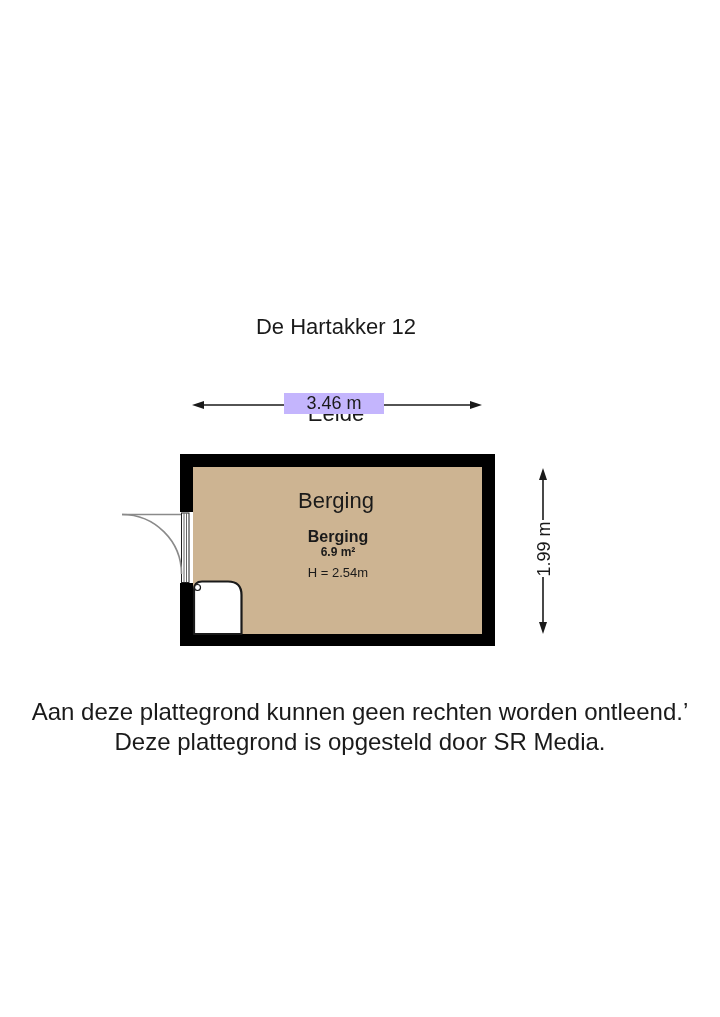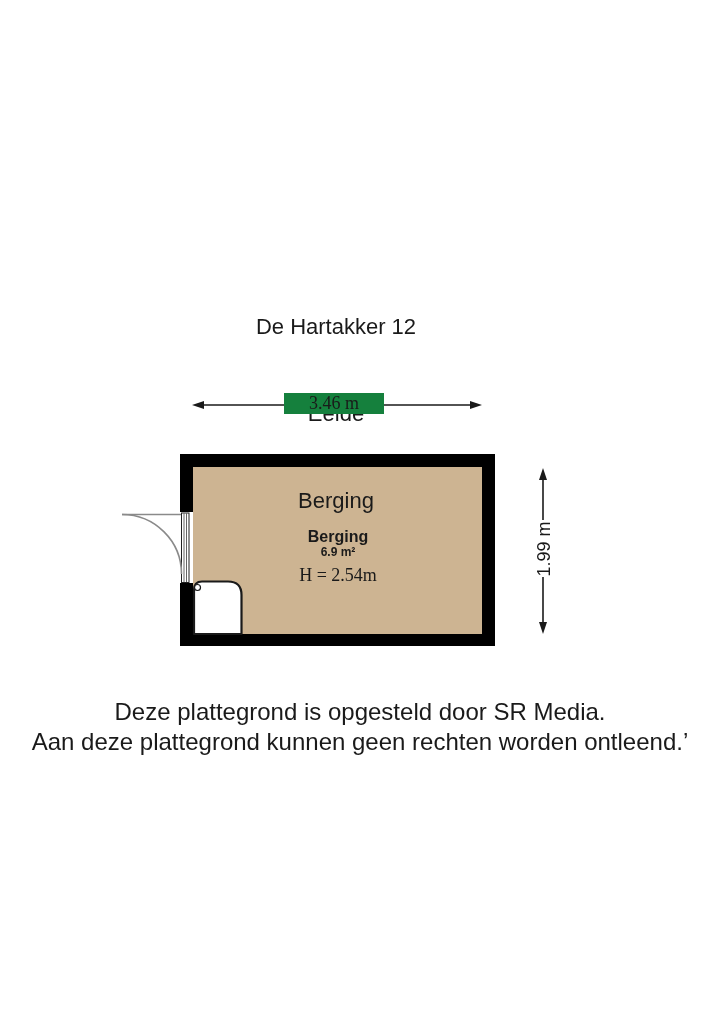--- a/index.html
+++ b/index.html
@@ -32,38 +32,37 @@
     white-space: pre;
   }
   .dim-label {
     font-size: 18px;
     text-align: center;
   }
   .dim-w {
     left: 284px;
     top: 393px;
     width: 100px;
-    background: #15803d;
-    font-family: Liberation Serif, serif;
+    background: #c4b5fd;
   }
   .dim-h {
     left: 500px;
     top: 538px;
     width: 90px;
     height: 22px;
     transform: rotate(-90deg);
   }
   .room-label {
     left: 238px;
     width: 200px;
     text-align: center;
   }
   .room-name   { top: 528px; font-size: 16px; font-weight: bold; }
   .room-area   { top: 545px; font-size: 12px; font-weight: bold; }
-  .room-height { top: 565px; font-size: 18px; font-family: Liberation Serif, serif; }
+  .room-height { top: 565px; font-size: 13px; }
   .disclaimer {
     left: 0;
     top: 697px;
     width: 720px;
     text-align: center;
     font-size: 24px;
     line-height: 30px;
   }
 </style>
 </head>
@@ -113,17 +112,17 @@
   </div>
 
   <div class="abs dim-label dim-w">3.46 m</div>
   <div class="abs dim-label dim-h">1.99 m</div>
 
   <div class="abs room-label room-name">Berging</div>
   <div class="abs room-label room-area">6.9 m²</div>
   <div class="abs room-label room-height">H = 2.54m</div>
 
   <div class="abs disclaimer">
+    <div>Aan deze plattegrond kunnen geen rechten worden ontleend.’</div>
     <div>Deze plattegrond is opgesteld door SR Media.</div>
-    <div>Aan deze plattegrond kunnen geen rechten worden ontleend.’</div>
   </div>
 
 </div>
 
 </body></html>

